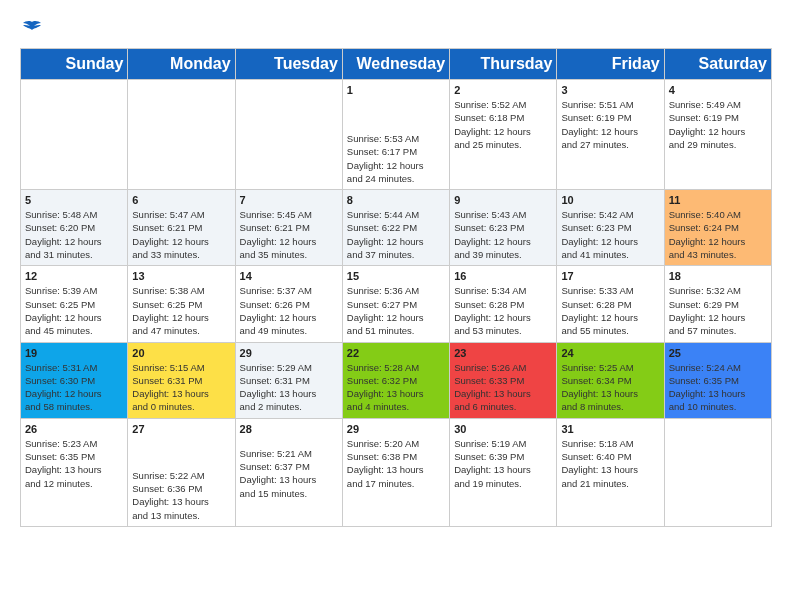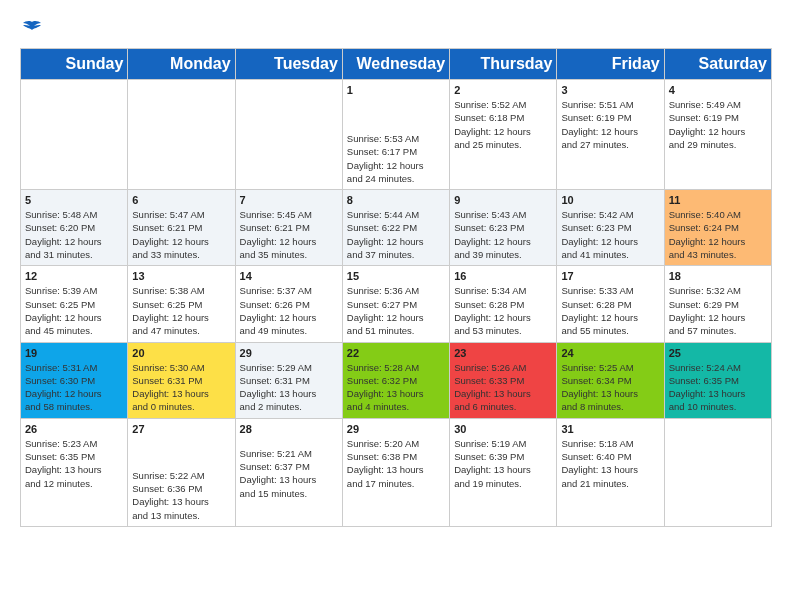--- a/index.html
+++ b/index.html
@@ -252,21 +252,21 @@
       <tr>
         <td style="background: #0ea5e9;">
           <div class="day-number">19</div>
           <div class="day-info" style="white-space: pre-line;">Sunrise: 5:31 AM
 Sunset: 6:30 PM
 Daylight: 12 hours
 and 58 minutes.</div>
         </td>
         <td style="background: #fde047;">
           <div class="day-number">20</div>
-          <div class="day-info" style="white-space: pre-line;">Sunrise: 5:30 AM
+          <div class="day-info" style="white-space: pre-line;">Sunrise: 5:15 AM
 Sunset: 6:31 PM
 Daylight: 13 hours
 and 0 minutes.</div>
         </td>
         <td style="background: rgb(240, 244, 248);">
           <div class="day-number">29</div>
           <div class="day-info" style="white-space: pre-line;">Sunrise: 5:29 AM
 Sunset: 6:31 PM
 Daylight: 13 hours
 and 2 minutes.</div>
@@ -285,21 +285,21 @@
 Daylight: 13 hours
 and 6 minutes.</div>
         </td>
         <td style="background: #84cc16; margin-left: 25px;">
           <div class="day-number">24</div>
           <div class="day-info" style="white-space: pre-line;">Sunrise: 5:25 AM
 Sunset: 6:34 PM
 Daylight: 13 hours
 and 8 minutes.</div>
         </td>
-        <td style="background: #14b8a6;">
+        <td style="background: #3b82f6;">
           <div class="day-number">25</div>
           <div class="day-info" style="white-space: pre-line;">Sunrise: 5:24 AM
 Sunset: 6:35 PM
 Daylight: 13 hours
 and 10 minutes.</div>
         </td>
       </tr>
       <tr>
         <td>
           <div class="day-number">26</div>

